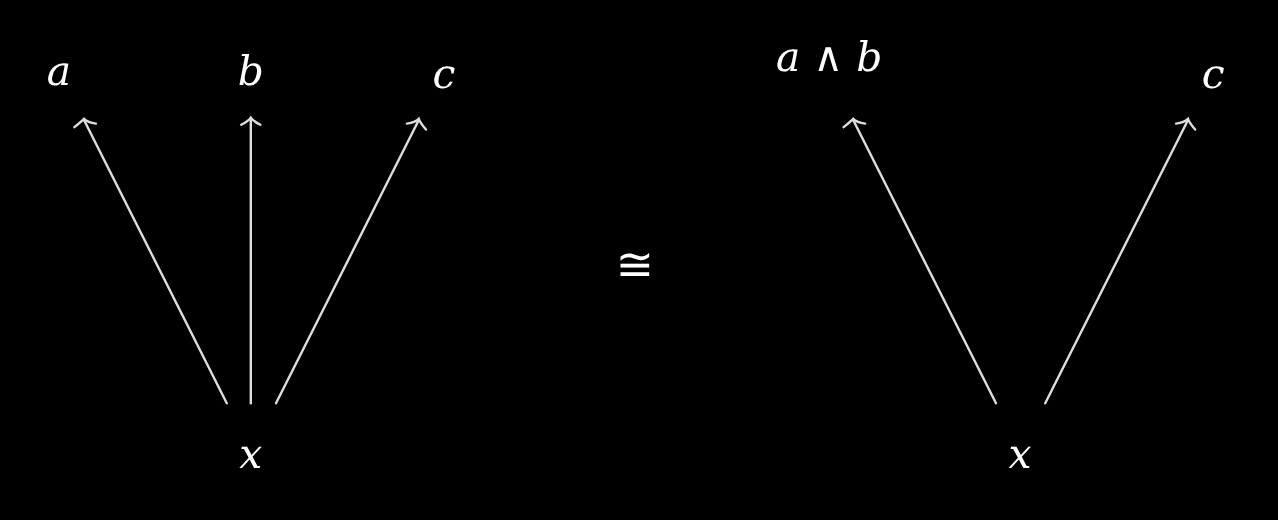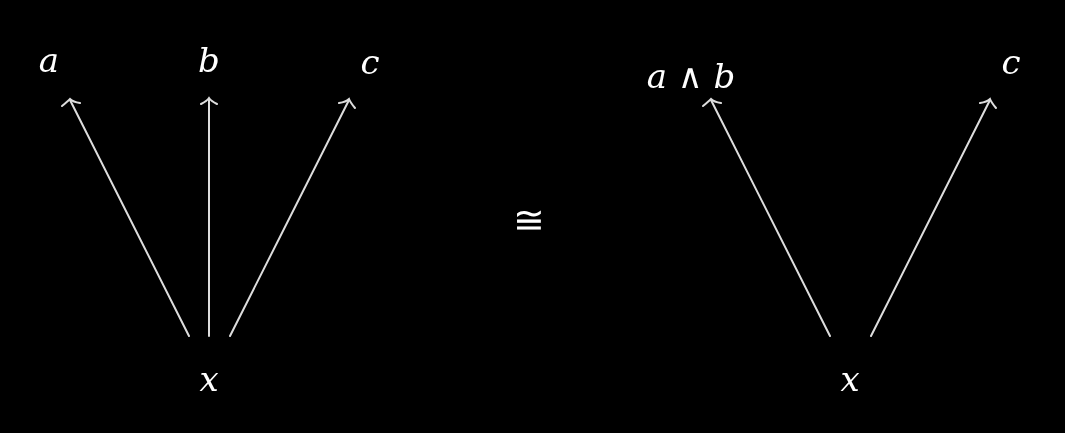--- a/index.html
+++ b/index.html
@@ -55,16 +55,16 @@
     </g>
   </svg>
 
   <span class="label" style="left:49px; top:60px;">a</span>
   <span class="label" style="left:209px; top:60px;">b</span>
   <span class="label" style="left:370px; top:62px;">c</span>
   <span class="label" style="left:209px; top:379px;">x</span>
 
   <span class="iso" style="left:529px; top:220px;">≅</span>
 
-  <span class="label" style="left:691px; top:76px;">a ∧ b</span>
+  <span class="label" style="left:691px; top:48px;">a ∧ b</span>
   <span class="label" style="left:1011px; top:62px;">c</span>
   <span class="label" style="left:850px; top:379px;">x</span>
 </div>
 
 </body></html>

